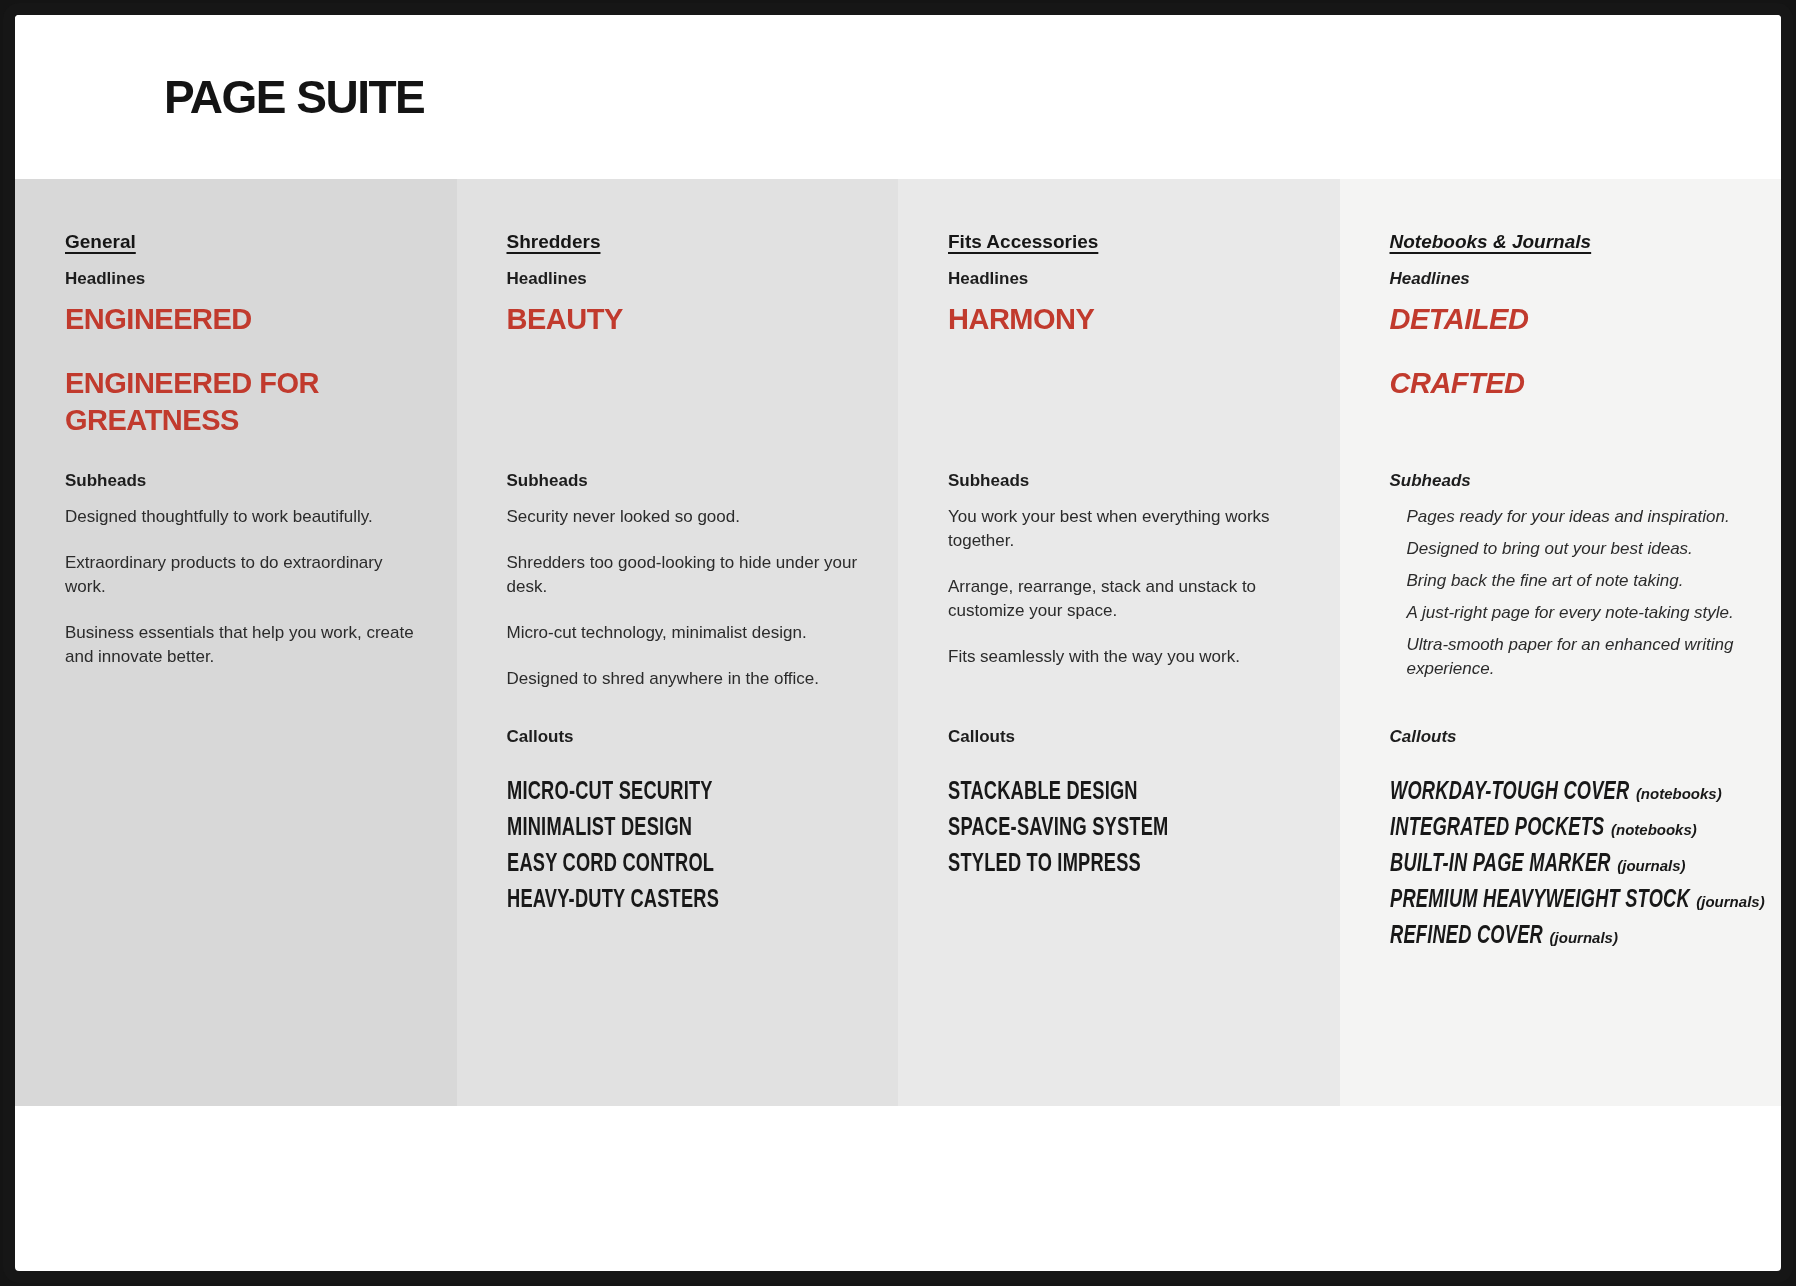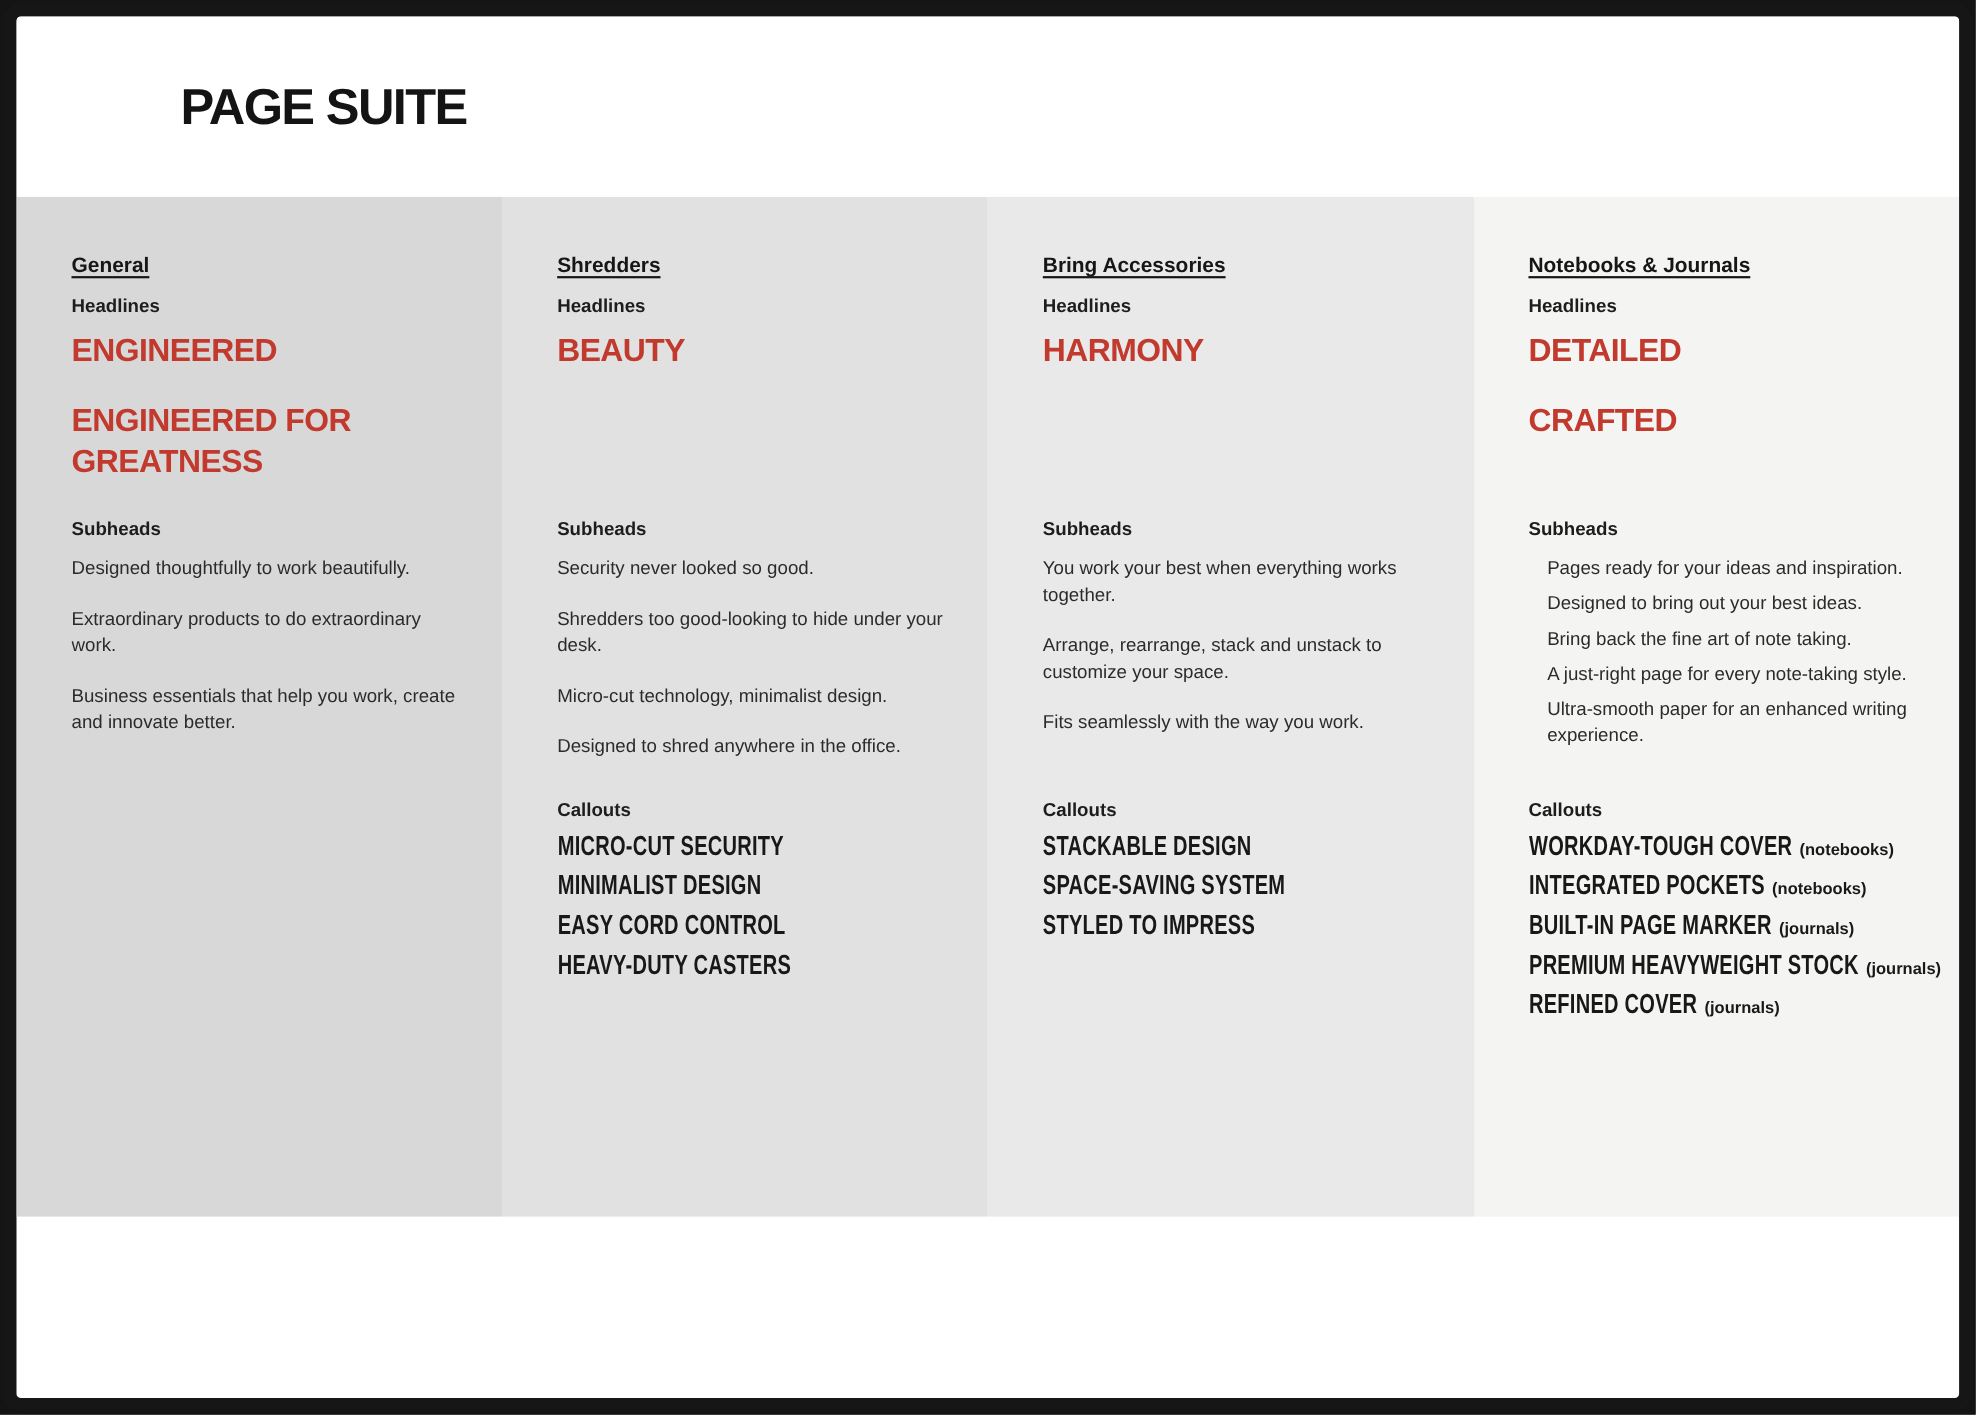--- a/index.html
+++ b/index.html
@@ -78,21 +78,21 @@
     height: 222px;
     overflow: hidden;
   }
   .subhead {
     margin: 0 0 22px 0;
     font-size: 17px;
     line-height: 24px;
     color: #2b2b2b;
   }
   .col:nth-child(4) .subhead { margin-bottom: 8px; padding-left: 17px; }
-  .callouts-lbl { margin-bottom: 6px; }
+  .callouts-lbl { margin-bottom: 27px; }
   .callout {
     line-height: 32px;
     white-space: nowrap;
     color: #181818;
   }
   .condense {
     display: inline-block;
     font-size: 25px;
     font-weight: bold;
     letter-spacing: 0.3px;
@@ -148,40 +148,40 @@
     <div class="lbl callouts-lbl">Callouts</div>
     <div class="callouts">
           <div class="callout"><span class="condense" style="margin-right: -71.14px;">MICRO-CUT SECURITY</span></div>
           <div class="callout"><span class="condense" style="margin-right: -63.58px;">MINIMALIST DESIGN</span></div>
           <div class="callout"><span class="condense" style="margin-right: -71.68px;">EASY CORD CONTROL</span></div>
           <div class="callout"><span class="condense" style="margin-right: -73.57px;">HEAVY-DUTY CASTERS</span></div>
         </div>
   </section>
 
   <section class="col" style="background: rgb(233, 233, 233);">
-    <h2 class="cat">Bring Accessories</h2>
+    <h2 class="cat">Fits Accessories</h2>
     <div class="lbl headlines-lbl">Headlines</div>
     <div class="headlines">
           <div class="headline" style="color: rgb(193, 58, 45);">HARMONY</div>
         </div>
     <div class="lbl subheads-lbl">Subheads</div>
     <div class="subheads">
           <p class="subhead">You work your best when everything works together.</p>
           <p class="subhead">Arrange, rearrange, stack and unstack to customize your space.</p>
           <p class="subhead">Fits seamlessly with the way you work.</p>
         </div>
     <div class="lbl callouts-lbl">Callouts</div>
     <div class="callouts">
           <div class="callout"><span class="condense" style="margin-right: -65.2px;">STACKABLE DESIGN</span></div>
           <div class="callout"><span class="condense" style="margin-right: -76.54px;">SPACE-SAVING SYSTEM</span></div>
           <div class="callout"><span class="condense" style="margin-right: -66.28px;">STYLED TO IMPRESS</span></div>
         </div>
   </section>
 
-  <section class="col" style="background: rgb(244, 244, 243);">
+  <section class="col" style="background: rgb(244, 244, 243); font-style: italic;">
     <h2 class="cat">Notebooks &amp; Journals</h2>
     <div class="lbl headlines-lbl">Headlines</div>
     <div class="headlines">
           <div class="headline" style="color: rgb(193, 58, 45);">DETAILED</div>
           <div class="headline" style="color: rgb(193, 58, 45);">CRAFTED</div>
         </div>
     <div class="lbl subheads-lbl">Subheads</div>
     <div class="subheads">
           <p class="subhead">Pages ready for your ideas and inspiration.</p>
           <p class="subhead">Designed to bring out your best ideas.</p>

